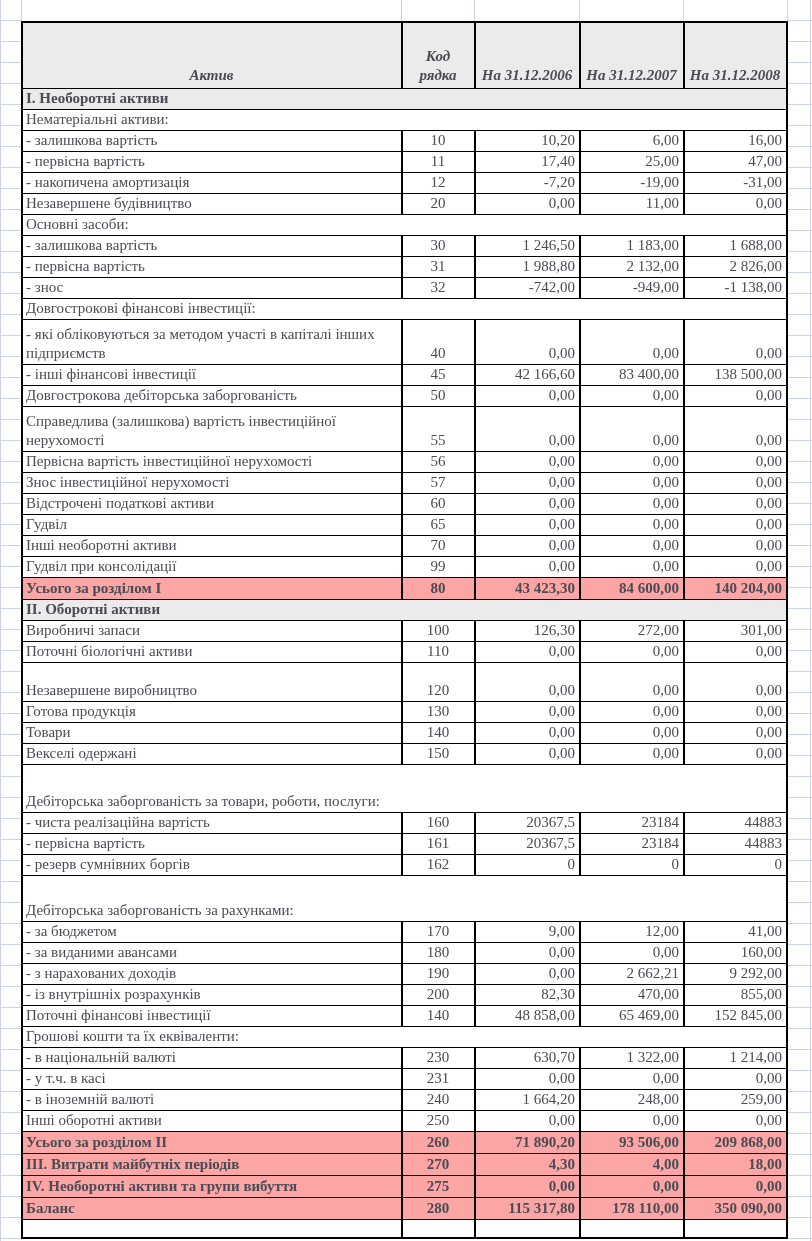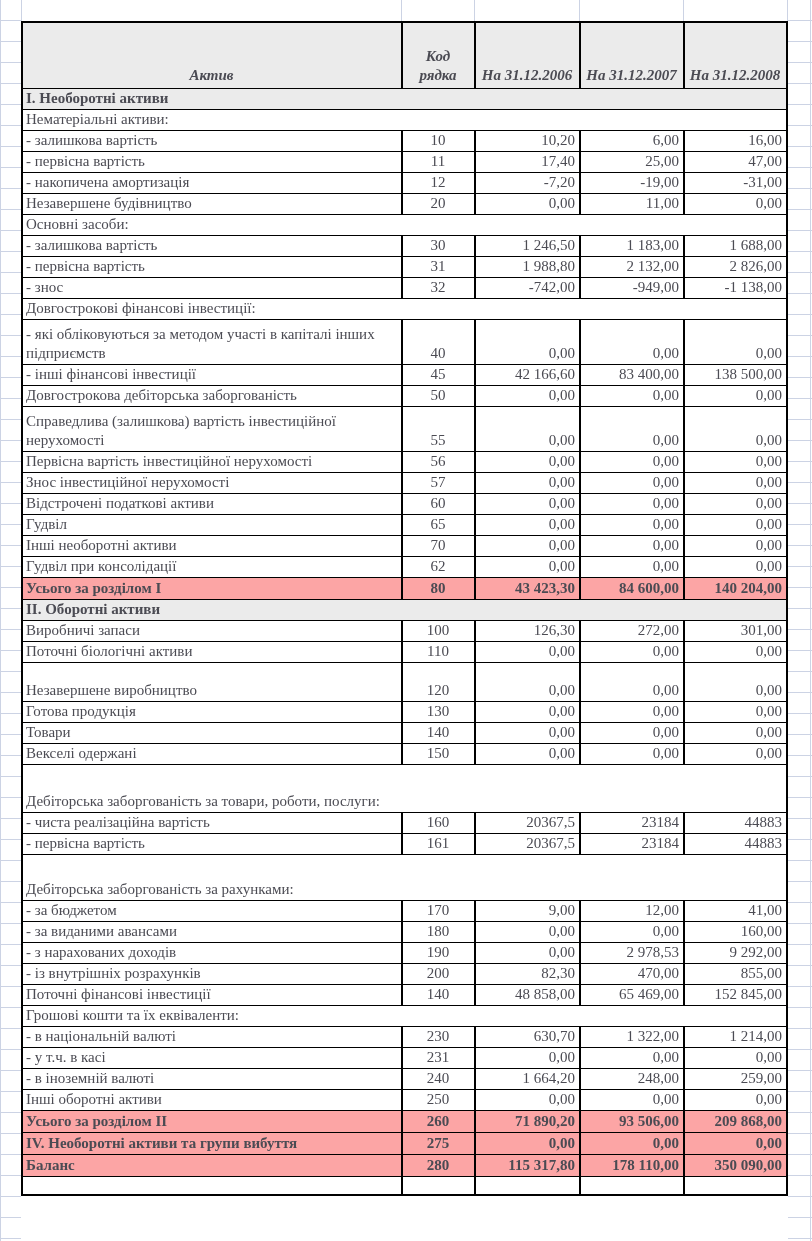--- a/index.html
+++ b/index.html
@@ -209,21 +209,21 @@
       </tr>
       <tr class="r-item">
         <td class="c-label">Інші необоротні активи</td>
         <td class="c-code">70</td>
         <td class="c-num">0,00</td>
         <td class="c-num">0,00</td>
         <td class="c-num">0,00</td>
       </tr>
       <tr class="r-item">
         <td class="c-label">Гудвіл при консолідації</td>
-        <td class="c-code">62</td>
+        <td class="c-code">99</td>
         <td class="c-num">0,00</td>
         <td class="c-num">0,00</td>
         <td class="c-num">0,00</td>
       </tr>
       <tr class="r-total">
         <td class="c-label">Усього за розділом I</td>
         <td class="c-code">80</td>
         <td class="c-num">43 423,30</td>
         <td class="c-num">84 600,00</td>
         <td class="c-num">140 204,00</td>
@@ -283,20 +283,27 @@
         <td class="c-num">23184</td>
         <td class="c-num">44883</td>
       </tr>
       <tr class="r-item">
         <td class="c-label">- первісна вартість</td>
         <td class="c-code">161</td>
         <td class="c-num">20367,5</td>
         <td class="c-num">23184</td>
         <td class="c-num">44883</td>
       </tr>
+      <tr class="r-item">
+        <td class="c-label">- резерв сумнівних боргів</td>
+        <td class="c-code">162</td>
+        <td class="c-num">0</td>
+        <td class="c-num">0</td>
+        <td class="c-num">0</td>
+      </tr>
       <tr class="r-group" style="height: 46px;">
         <td colspan="5" class="c-label">Дебіторська заборгованість за рахунками:</td>
       </tr>
       <tr class="r-item">
         <td class="c-label">- за бюджетом</td>
         <td class="c-code">170</td>
         <td class="c-num">9,00</td>
         <td class="c-num">12,00</td>
         <td class="c-num">41,00</td>
       </tr>
@@ -304,21 +311,21 @@
         <td class="c-label">- за виданими авансами</td>
         <td class="c-code">180</td>
         <td class="c-num">0,00</td>
         <td class="c-num">0,00</td>
         <td class="c-num">160,00</td>
       </tr>
       <tr class="r-item">
         <td class="c-label">- з нарахованих доходів</td>
         <td class="c-code">190</td>
         <td class="c-num">0,00</td>
-        <td class="c-num">2 978,53</td>
+        <td class="c-num">2 662,21</td>
         <td class="c-num">9 292,00</td>
       </tr>
       <tr class="r-item">
         <td class="c-label">- із внутрішніх розрахунків</td>
         <td class="c-code">200</td>
         <td class="c-num">82,30</td>
         <td class="c-num">470,00</td>
         <td class="c-num">855,00</td>
       </tr>
       <tr class="r-item">
@@ -360,20 +367,27 @@
         <td class="c-num">0,00</td>
       </tr>
       <tr class="r-total">
         <td class="c-label">Усього за розділом II</td>
         <td class="c-code">260</td>
         <td class="c-num">71 890,20</td>
         <td class="c-num">93 506,00</td>
         <td class="c-num">209 868,00</td>
       </tr>
       <tr class="r-total">
+        <td class="c-label">III. Витрати майбутніх періодів</td>
+        <td class="c-code">270</td>
+        <td class="c-num">4,30</td>
+        <td class="c-num">4,00</td>
+        <td class="c-num">18,00</td>
+      </tr>
+      <tr class="r-total">
         <td class="c-label">IV. Необоротні активи та групи вибуття</td>
         <td class="c-code">275</td>
         <td class="c-num">0,00</td>
         <td class="c-num">0,00</td>
         <td class="c-num">0,00</td>
       </tr>
       <tr class="r-total">
         <td class="c-label">Баланс</td>
         <td class="c-code">280</td>
         <td class="c-num">115 317,80</td>

